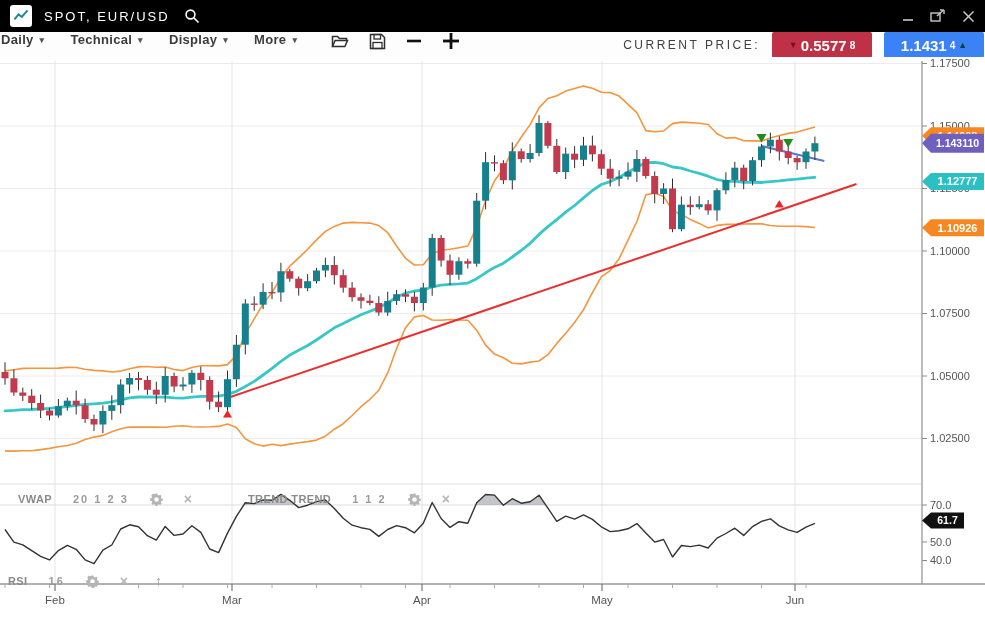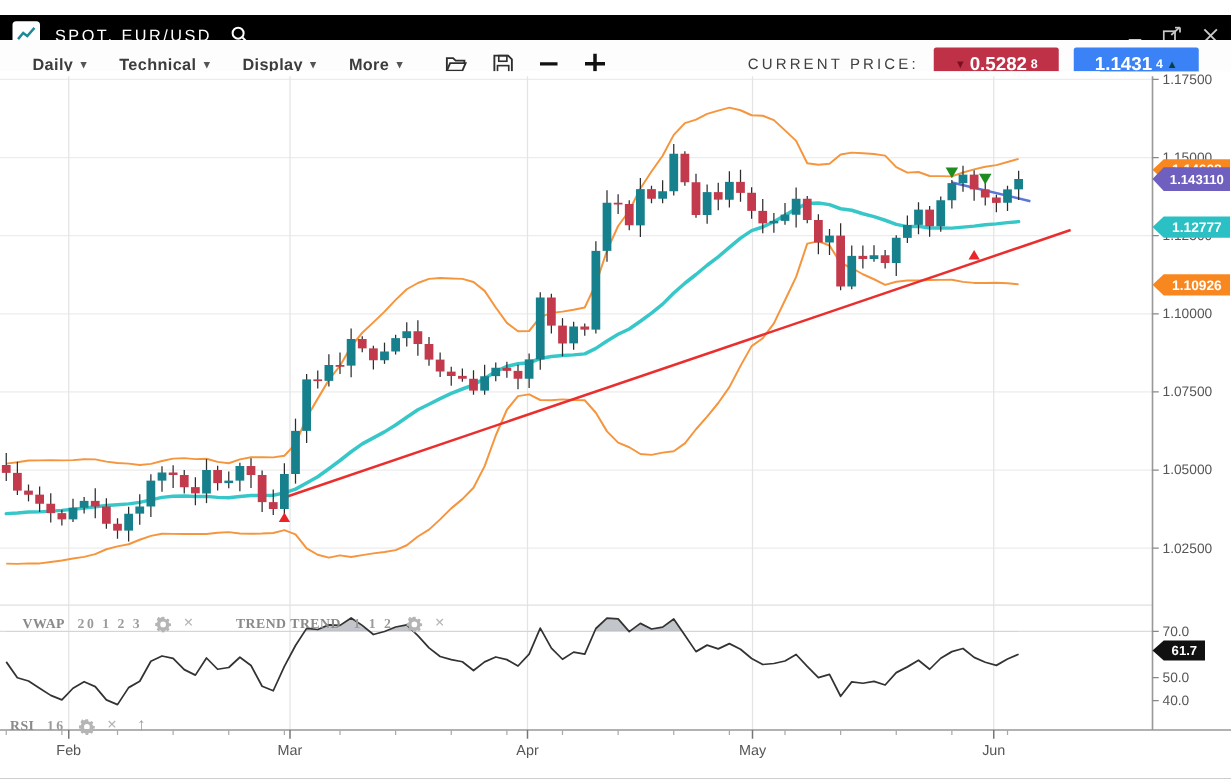--- a/index.html
+++ b/index.html
@@ -1,46 +1,46 @@
 <!DOCTYPE html>
 <html><head>
 <meta charset="utf-8">
 <style>
   html,body{margin:0;padding:0;background:#888;}
   #app{position:relative;width:985px;height:623px;background:#fff;overflow:hidden;
        font-family:"Liberation Sans",sans-serif;}
   
-  .titlebar{position:absolute;top:12px;left:0;width:985px;height:32px;background:#000;
+  .titlebar{position:absolute;top:0;left:0;width:985px;height:32px;background:#000;
             display:flex;align-items:center;padding:0 10px;box-sizing:border-box;}
   .logo{width:22px;height:22px;background:#fff;border-radius:3px;display:flex;
         align-items:center;justify-content:center;margin-right:12px;}
   .win-title{color:#fff;font-size:13px;letter-spacing:2px;font-weight:500;}
   .search{margin-left:14px;display:flex;align-items:center;cursor:pointer;}
   .win-controls{margin-left:auto;display:flex;align-items:center;gap:16px;}
   .win-btn{color:#c9c9c9;cursor:pointer;display:flex;align-items:center;height:22px;}
   
   .toolbar{position:absolute;top:32px;left:0;width:985px;height:39px;background:#fdfdfd;
-           border-bottom:1px solid #e0e0e0;display:flex;align-items:center;
-           padding:0 26px;box-sizing:border-box;}
+           border-bottom:1px solid #e0e0e0;display:flex;align-items:flex-start;
+           padding:0 1px;box-sizing:border-box;}
   .menu-item{display:flex;align-items:center;gap:6px;margin-right:26px;cursor:pointer;
              font-size:13px;font-weight:700;color:#3c3c3c;letter-spacing:.3px;}
   .caret{font-size:9px;color:#555;}
   .tool-icons{display:flex;align-items:center;gap:20px;margin-left:8px;}
   .tool-btn{cursor:pointer;display:flex;align-items:center;}
   .price-zone{margin-left:auto;display:flex;align-items:center;gap:12px;}
   .cp-label{font-size:12px;letter-spacing:2.5px;color:#404040;font-weight:500;}
   .price-badge{min-width:88px;height:26px;display:flex;align-items:center;justify-content:center;
                color:#fff;font-size:15px;font-weight:700;border-radius:2px;gap:3px;padding:0 6px;}
   .price-badge .frac{font-size:10px;font-weight:700;}
   .tri{font-size:9px;line-height:1;}
   
   .chart-wrap{position:absolute;top:57px;left:0;width:880px;height:552px;background:#fff;}
   #chart-svg{position:absolute;top:0;left:0;}
-  .ind-row{position:absolute;display:flex;align-items:center;gap:10px;z-index:5;
-           font-size:11px;color:#8a8a8a;font-weight:700;font-family:Liberation Serif, serif;}
+  .ind-row{position:absolute;display:flex;align-items:center;gap:21px;z-index:5;
+           font-size:11px;color:#8a8a8a;font-weight:700;}
   .ind-name{letter-spacing:.4px;}
   .ind-params{font-weight:600;color:#9b9b9b;letter-spacing:2px;}
   .ind-btn{cursor:pointer;display:flex;align-items:center;}
   .ind-x{color:#b5b5b5;font-size:14px;font-weight:700;line-height:1;cursor:pointer;}
   .ind-arrow{color:#9a9a9a;font-size:14px;font-weight:400;cursor:pointer;margin-left:6px;}
   .ind-gap{width:14px;}
 </style>
 </head>
 <body>
 
@@ -122,21 +122,21 @@
         <svg width="18" height="18" viewBox="0 0 18 18">
           <line x1="1" y1="9" x2="17" y2="9" stroke="#111" stroke-width="2.8"></line>
           <line x1="9" y1="1" x2="9" y2="17" stroke="#111" stroke-width="2.8"></line>
         </svg>
       </span>
     </div>
     <div class="price-zone">
       <span class="cp-label">CURRENT PRICE:</span>
       <span class="price-badge" id="bid-badge" style="background: rgb(191, 49, 71);">
         <span class="tri" style="color:#7a0f22;">▼</span>
-        <span>0.5282</span>
+        <span>0.5577</span>
           <span class="frac">8</span>
       </span>
       <span class="price-badge" id="ask-badge" style="background: #3b82f6;">
         <span>1.1431</span>
           <span class="frac">4</span>
         <span class="tri" style="color:#063f41;">▲</span>
       </span>
     </div>
   </div>
 

